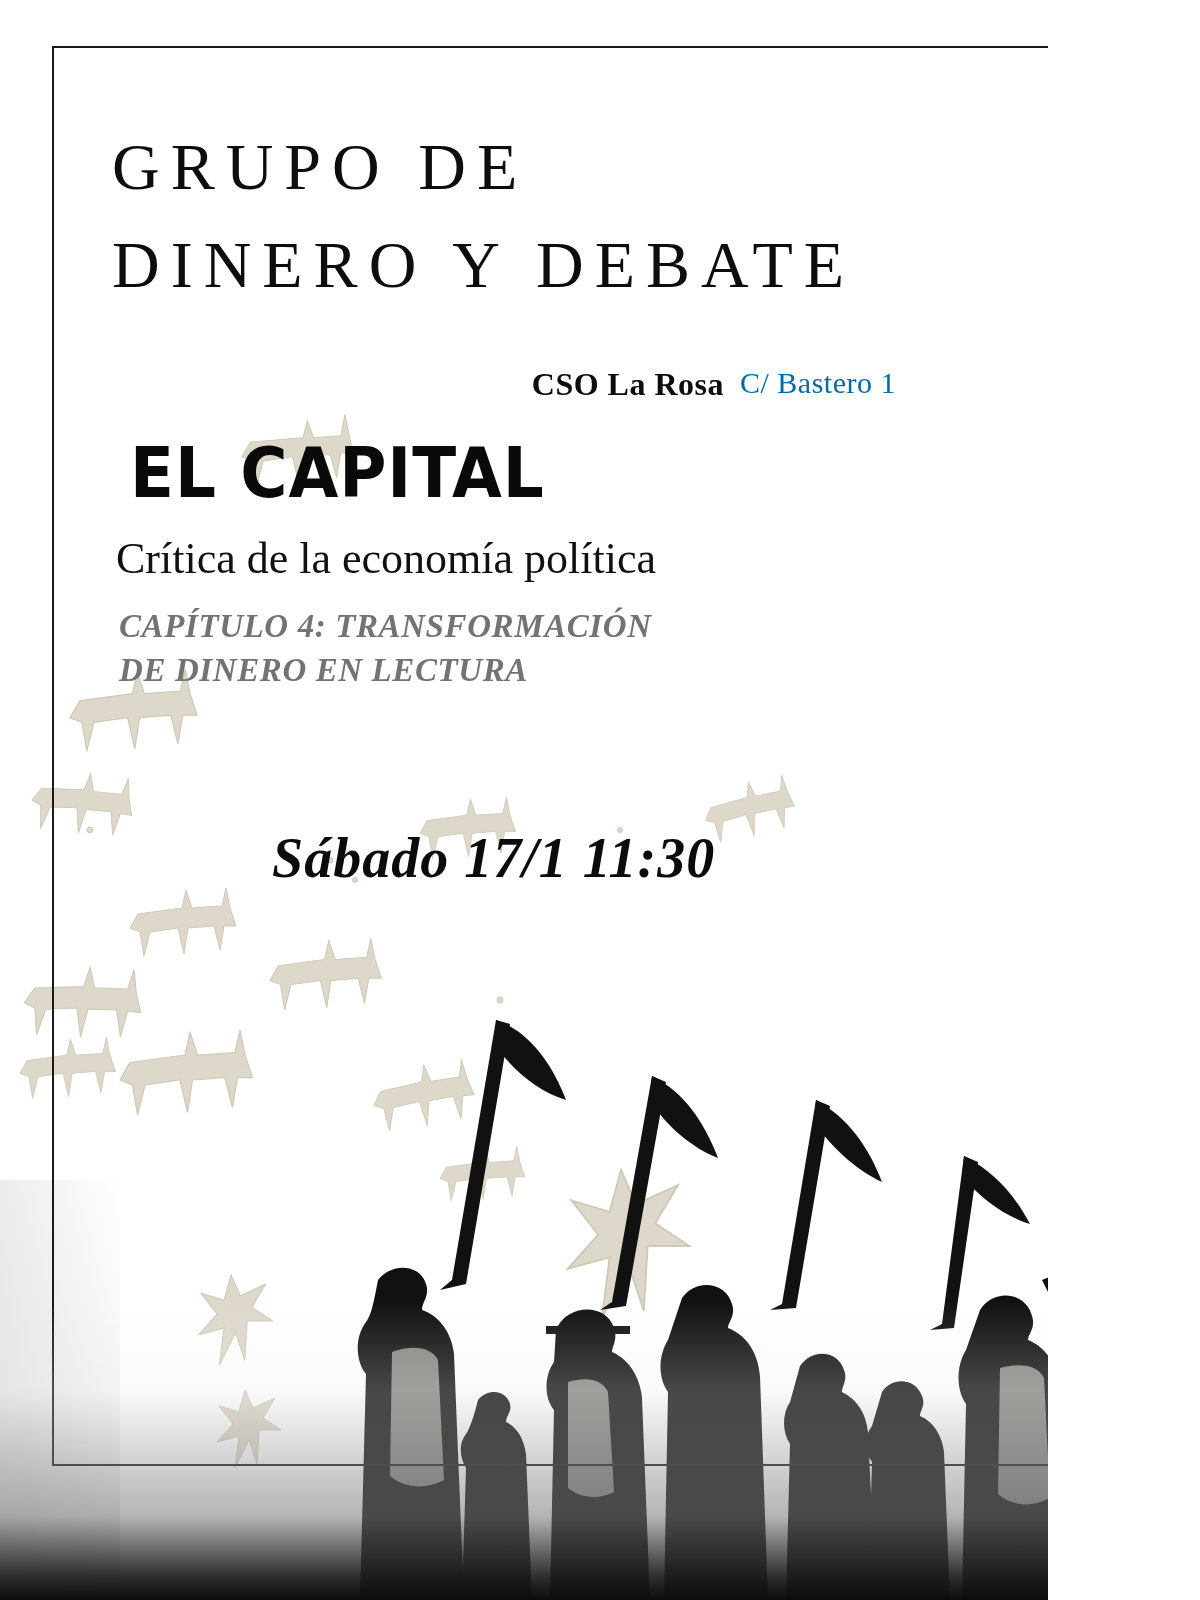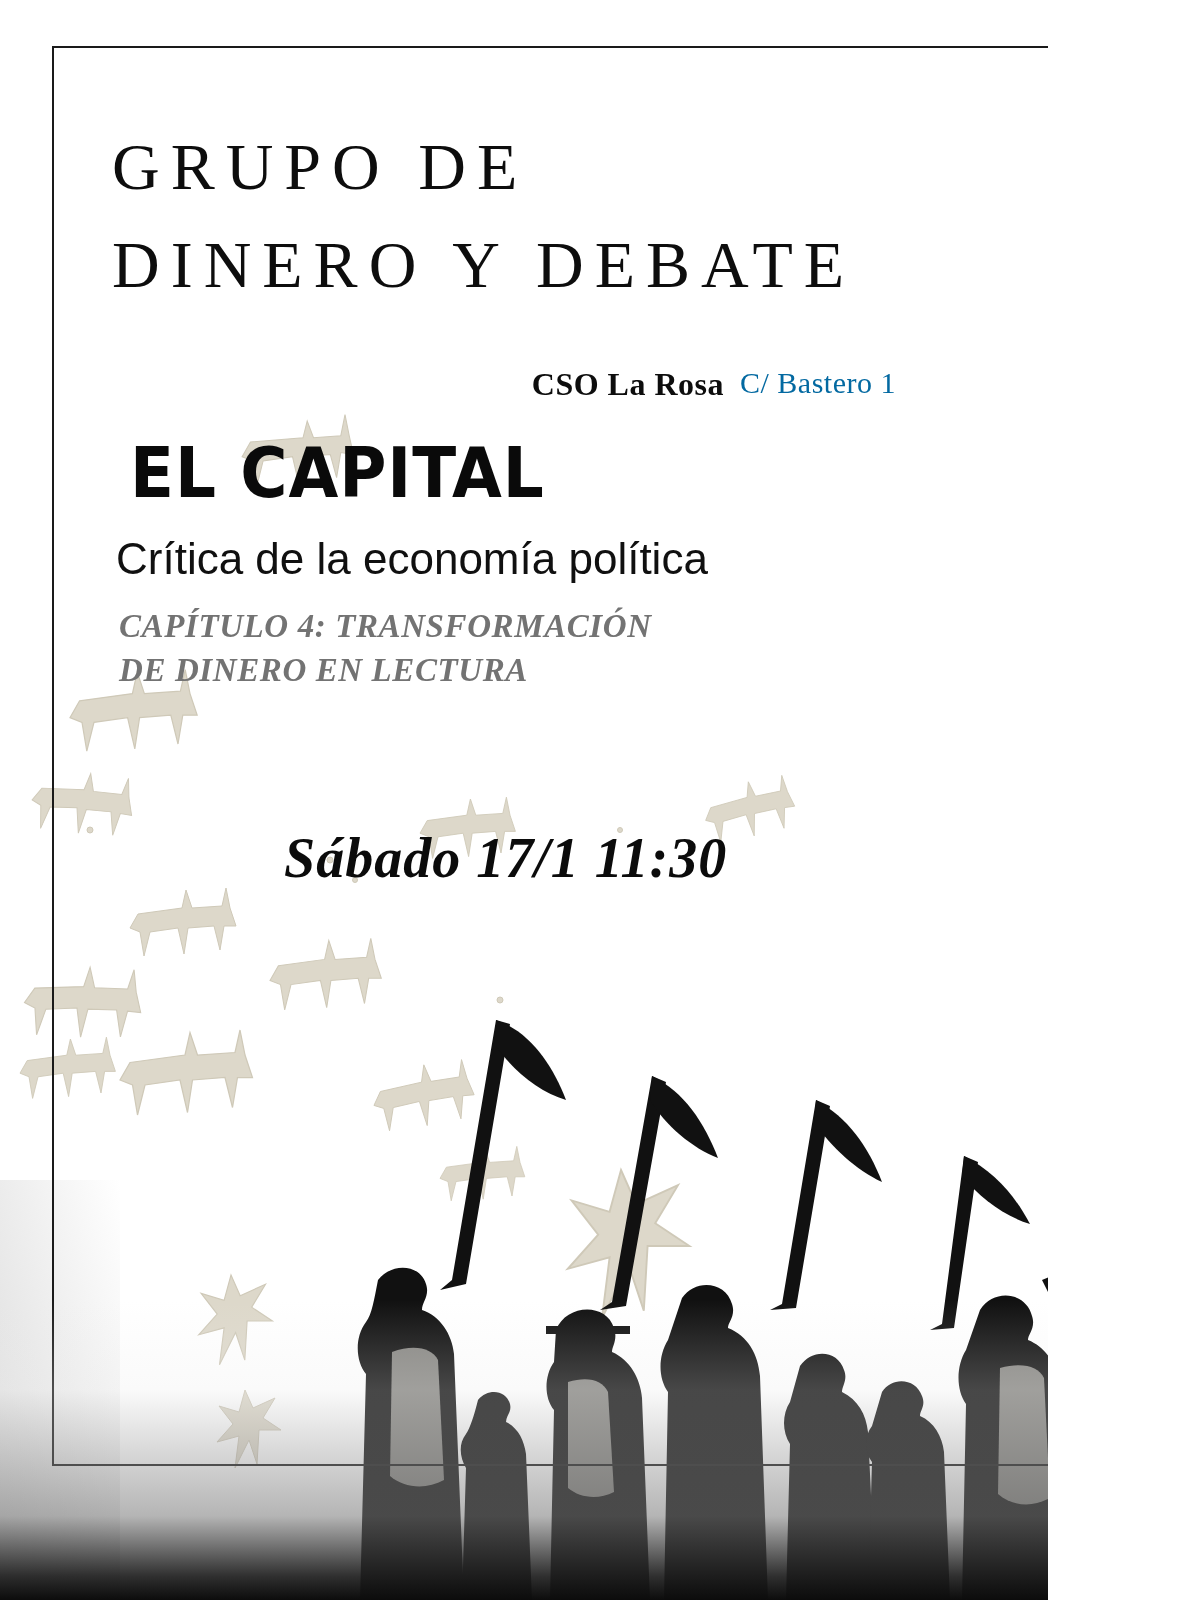--- a/index.html
+++ b/index.html
@@ -115,21 +115,21 @@
     transform: scaleX(0.92);
     transform-origin: left center;
     line-height: 1;
   }
 
   .book-sub {
     position: absolute;
     left: 116px;
     top: 535px;
     z-index: 5;
-    font-family: Liberation Sans, sans-serif;
+    font-family: Liberation Serif, serif;
     font-size: 44px;
     color: #101010;
     line-height: 1.1;
   }
 
   .chapter {
     position: absolute;
     left: 119px;
     top: 605px;
     z-index: 5;
@@ -147,21 +147,20 @@
     left: 272px;
     top: 826px;
     z-index: 5;
     font-family: "Liberation Serif", serif;
     font-style: italic;
     font-weight: bold;
     font-size: 56px;
     color: #0b0b0b;
     letter-spacing: 1px;
     white-space: nowrap;
-    margin-left: 12px;
   }
 
   
   .rock-art {
     position: absolute;
     left: 0;
     top: 360px;
     width: 900px;
     height: 1130px;
     z-index: 2;

